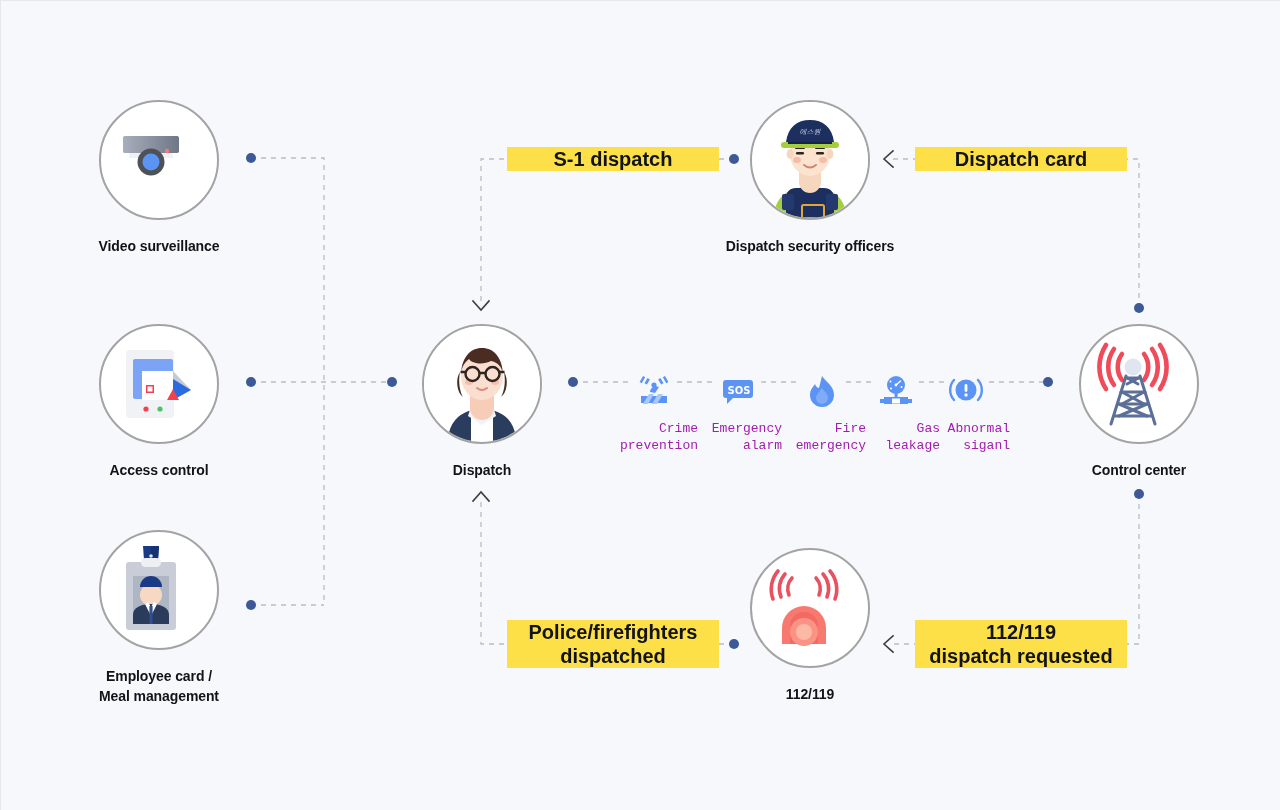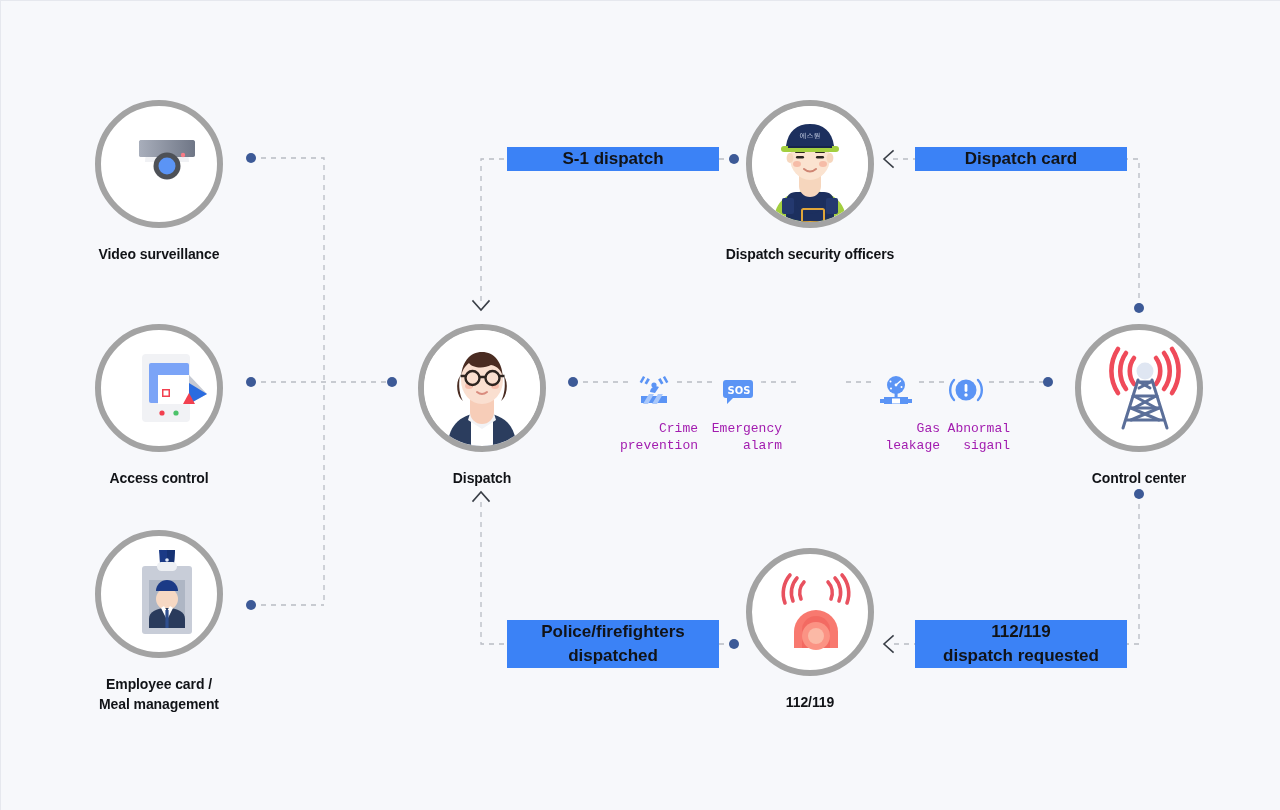--- a/index.html
+++ b/index.html
@@ -14,42 +14,42 @@
     border-top:1px solid #e6e8ee;
   }
   #stage{position:absolute;inset:0;}
   
   #wires{position:absolute;left:0;top:0;width:1280px;height:810px;pointer-events:none;}
 
   
   .node{position:absolute;text-align:center;}
   .disc{
     width:116px;height:116px;border-radius:50%;
-    background:#ffffff;border:6px solid #a3a3a3;
+    background:#ffffff;border:2px solid #a3a3a3;
     margin:0 auto;position:relative;overflow:hidden;
-    display:flex;align-items:center;justify-content:flex-end;
+    display:flex;align-items:center;justify-content:flex-start;font-style:italic;
   }
   .caption{
     margin-top:16px;font-size:14px;font-weight:bold;color:#111317;
     line-height:20px;letter-spacing:-0.1px;white-space:pre-line;
   }
 
   
   .alarmrow{position:absolute;left:600px;top:352px;width:420px;height:100px;}
   .alarm{position:absolute;top:17px;width:88px;text-align:right;}
   .alarm .glyph{height:42px;display:flex;align-items:center;justify-content:center;}
   .alarm .alabel{
     margin-top:8px;font-size:13px;color:#a21caf;line-height:17px;white-space:pre-line;font-family:Liberation Mono, monospace;
   }
 
   
   .elabel{
-    position:absolute;font-size:17px;font-weight:bold;color:#111317;
+    position:absolute;font-size:20px;font-weight:bold;color:#111317;
     line-height:24px;text-align:center;white-space:pre-line;
-    background:#3b82f6;padding:0 6px;
+    background:#fde047;padding:0 6px;
   }
 </style>
 </head>
 <body>
 
 <div id="stage">
 
   <svg id="wires" viewBox="0 0 1280 810" width="1280" height="810">
     <defs>
       <style>
@@ -296,20 +296,30 @@
       <div class="glyph">
         <svg width="36" height="34" viewBox="0 0 36 34">
           <path d="M6 6 h24 a3 3 0 0 1 3 3 v12 a3 3 0 0 1 -3 3 h-17 l-6 6 v-6 h-1 a3 3 0 0 1 -3-3 v-12 a3 3 0 0 1 3-3 z" fill="#5b94f5"></path>
           <text x="19" y="19.5" font-size="10" font-weight="bold" font-family="DejaVu Sans, sans-serif" fill="#ffffff" text-anchor="middle">SOS</text>
         </svg>
       </div>
       <div class="alabel">Emergency
 alarm</div>
     </div>
 
+    <div class="alarm" style="left:177px;">
+      <div class="glyph">
+        <svg width="36" height="34" viewBox="0 0 36 34">
+          <path d="M18 2 c5 7 12 10 12 19 a12 12 0 0 1 -24 0 c0-5 3-8 5-11 c1 3 3 4 4 4 c1-4 2-8 3-12 z" fill="#5b94f5"></path>
+          <path d="M18 14 c3 4 6 6 6 10 a6 6 0 0 1 -12 0 c0-3 3-6 6-10 z" fill="#ffffff" opacity="0.22"></path>
+        </svg>
+      </div>
+      <div class="alabel">Fire
+emergency</div>
+    </div>
 
     <div class="alarm" style="left:251px;">
       <div class="glyph">
         <svg width="36" height="34" viewBox="0 0 36 34">
           <g fill="#5b94f5">
             <circle cx="18" cy="11" r="9"></circle>
             <rect x="16.6" y="18" width="3" height="6"></rect>
             <path d="M6 23 h24 v7 h-24 z"></path>
             <path d="M2 25 h5 v4 h-5 z"></path>
               <path d="M29 25 h5 v4 h-5 z"></path>

